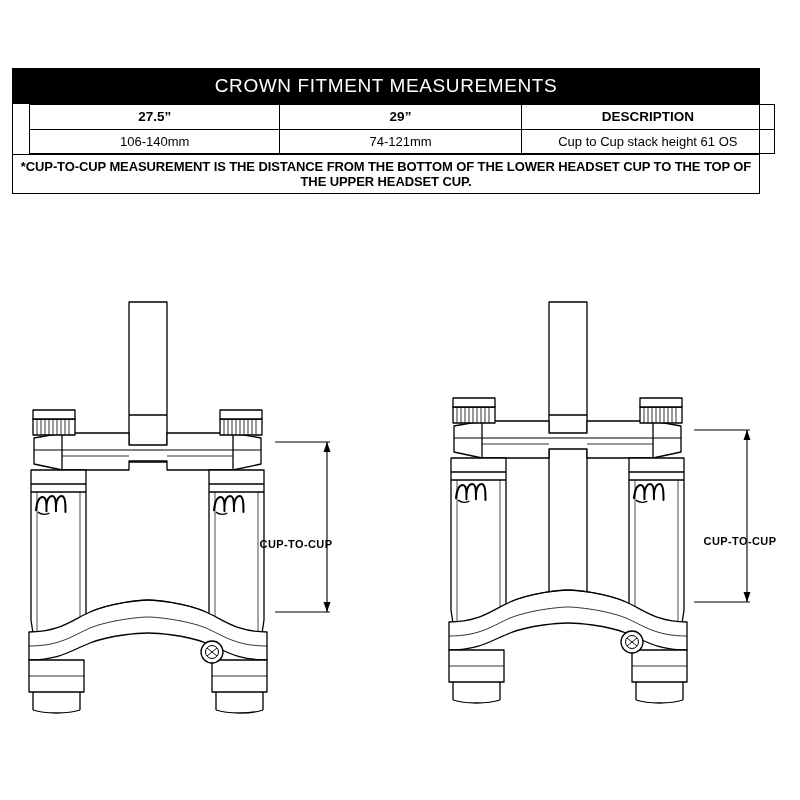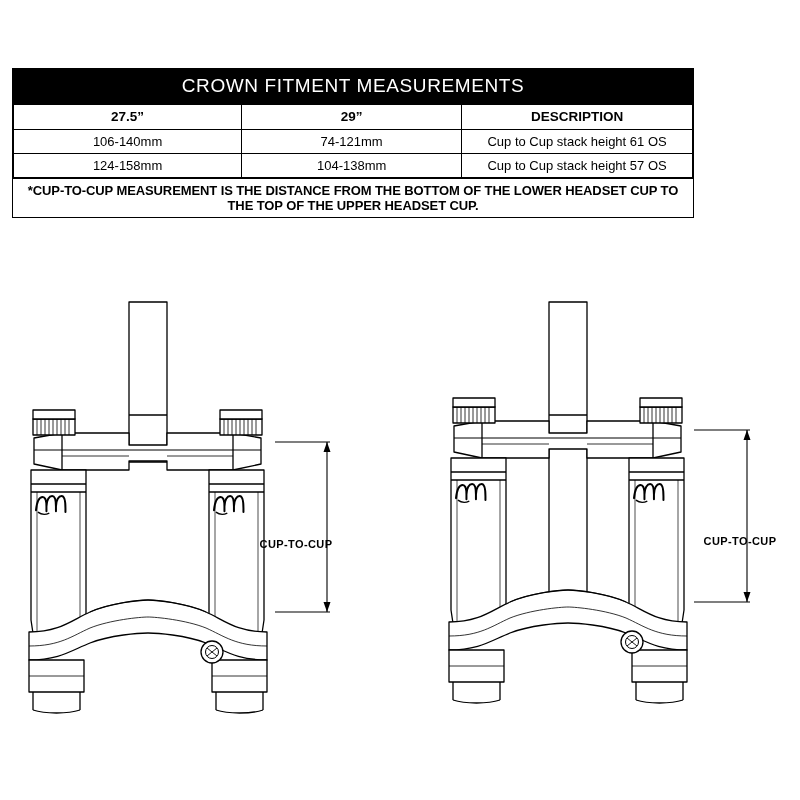--- a/index.html
+++ b/index.html
@@ -14,37 +14,38 @@
     color: #000000;
     position: relative;
     overflow: hidden;
   }
 
   
   .table-wrap {
     position: absolute;
     left: 12px;
     top: 68px;
-    width: 682px;
+    width: 748px;
     border: 1.5px solid #000;
     box-sizing: border-box;
   }
   .tbl-title {
     background: #000;
     color: #fff;
     text-align: center;
     font-size: 19px;
     letter-spacing: 0.6px;
     padding: 6px 0 7px 0;
     font-weight: 400;
   }
   table.fit {
     width: 100%;
     border-collapse: collapse;
     table-layout: fixed;
+    margin-left: 16px;
   }
   table.fit th, table.fit td {
     border: 1.2px solid #000;
     text-align: center;
     font-size: 13px;
     padding: 4px 4px;
     font-weight: normal;
   }
   table.fit th {
     font-weight: bold;
@@ -97,25 +98,20 @@
         <th>29”</th>
         <th>DESCRIPTION</th>
       </tr>
     </thead>
     <tbody>
       <tr>
         <td>106-140mm</td>
         <td>74-121mm</td>
         <td>Cup to Cup stack height 61 OS</td>
       </tr>
-      <tr>
-        <td>124-158mm</td>
-        <td>104-138mm</td>
-        <td>Cup to Cup stack height 57 OS</td>
-      </tr>
     </tbody>
   </table>
   <div class="tbl-note">*CUP-TO-CUP MEASUREMENT IS THE DISTANCE FROM THE BOTTOM OF THE LOWER HEADSET CUP TO THE TOP OF THE UPPER HEADSET CUP.</div>
 </div>
 
 <div class="diagram">
 <svg width="800" height="500" viewBox="0 0 800 500" xmlns="http://www.w3.org/2000/svg">
 
   <defs>
     <g id="m-logo">

